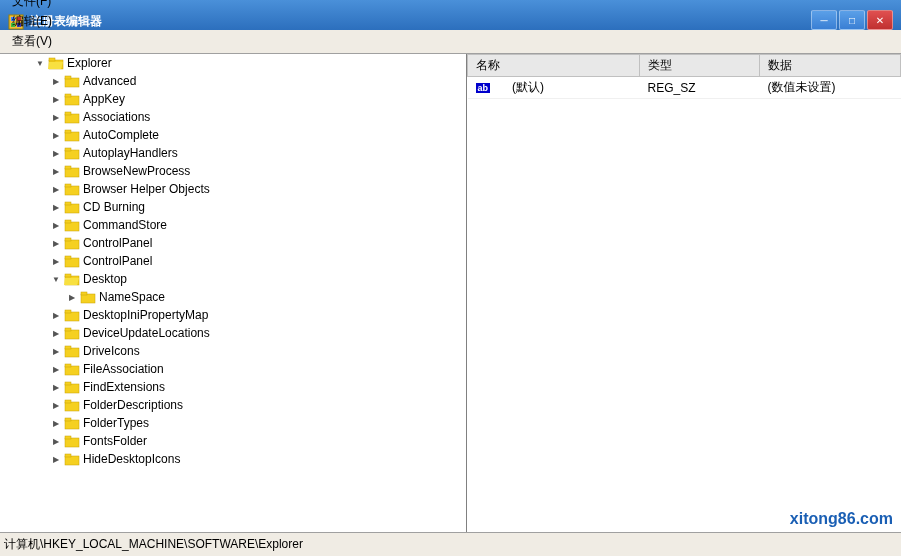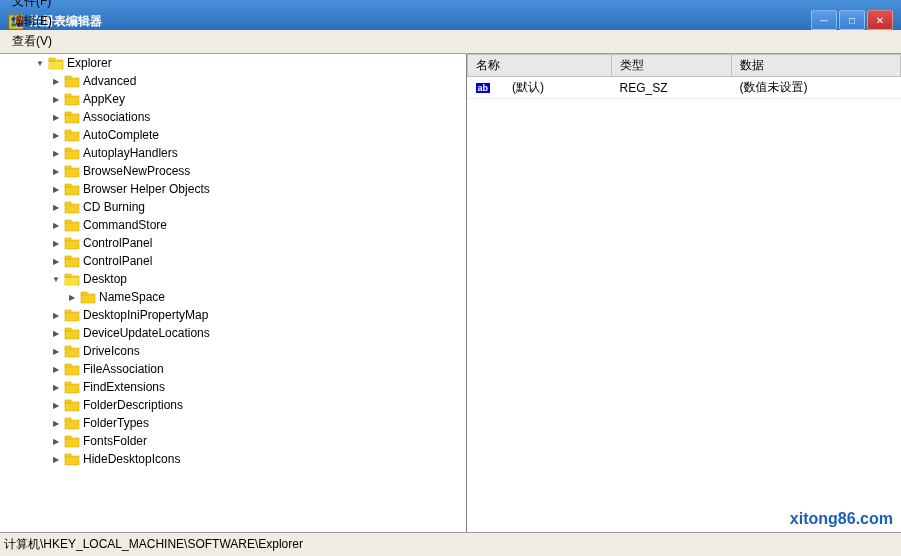--- a/index.html
+++ b/index.html
@@ -545,21 +545,21 @@
           </span>
           <span>HideDesktopIcons</span>
         </div>
       </div>
   </div>
 
   <div class="right-panel">
     <table class="reg-table">
       <thead>
         <tr>
-          <th style="width:144px">名称</th>
+          <th style="width:172px">名称</th>
           <th style="width:120px">类型</th>
           <th>数据</th>
         </tr>
       </thead>
       <tbody id="table-body">
       <tr>
             <td><span class="ab-icon">ab</span>(默认)</td>
             <td>REG_SZ</td>
             <td>(数值未设置)</td>
           </tr>

